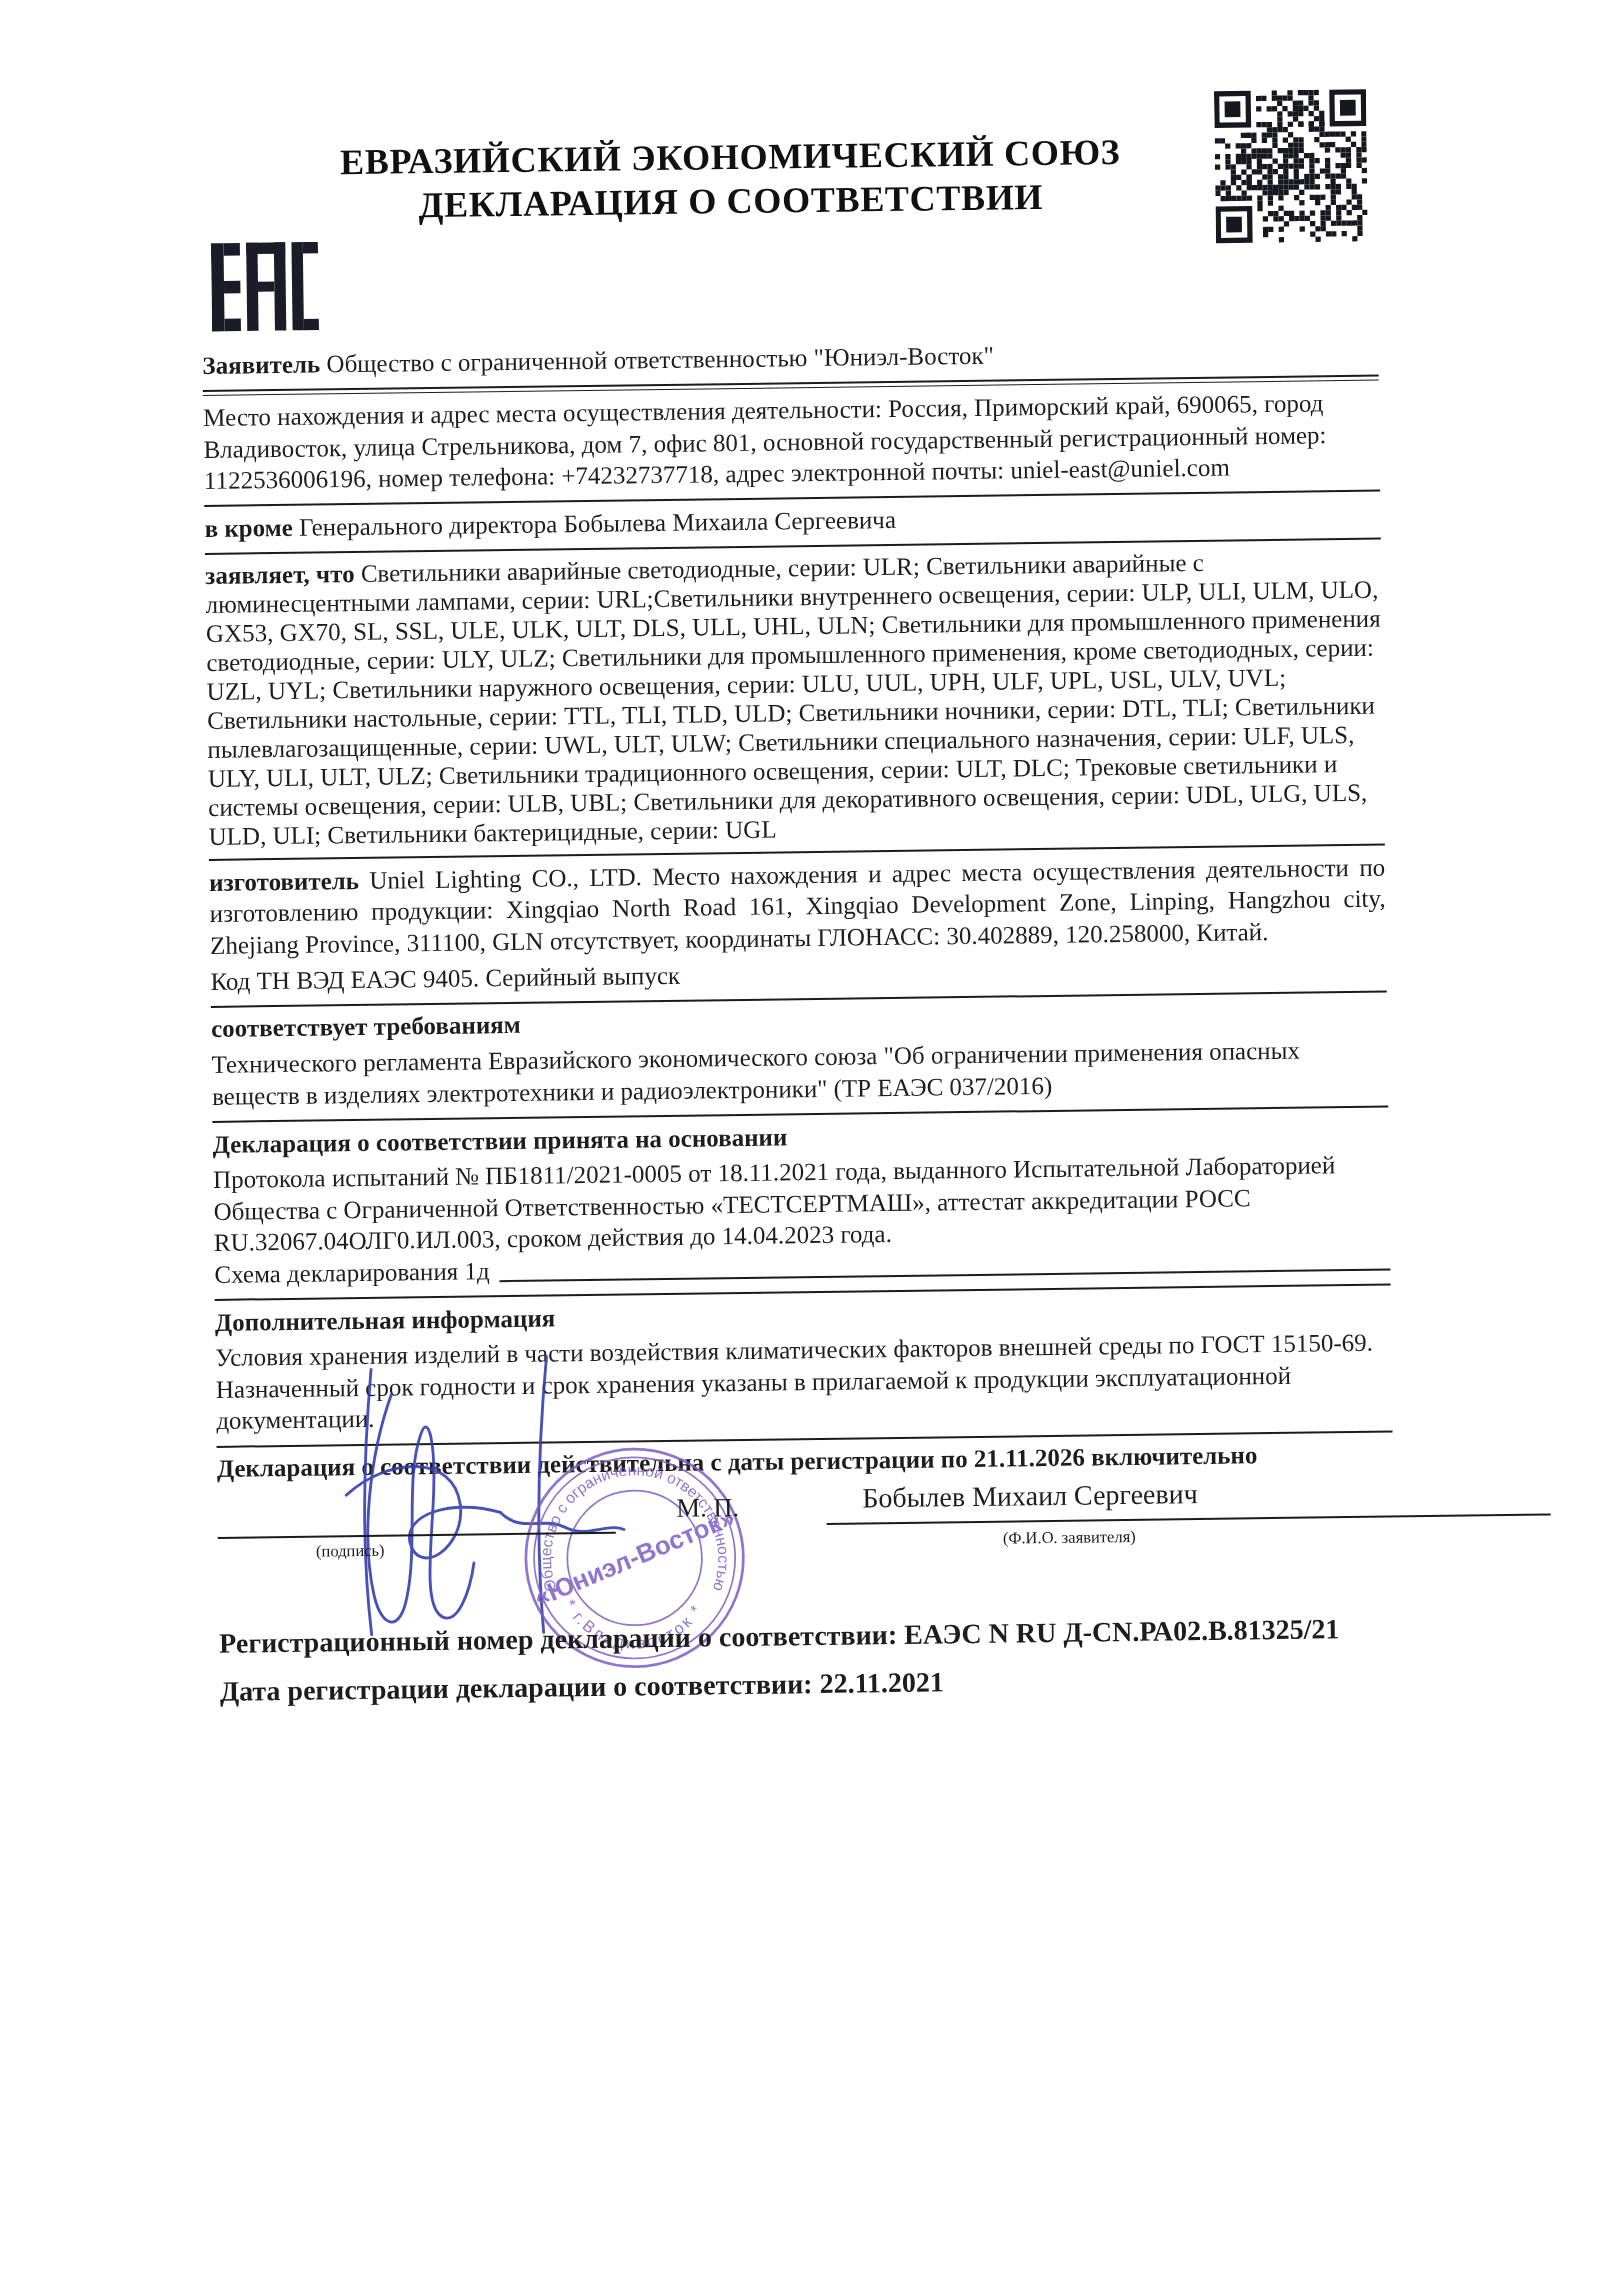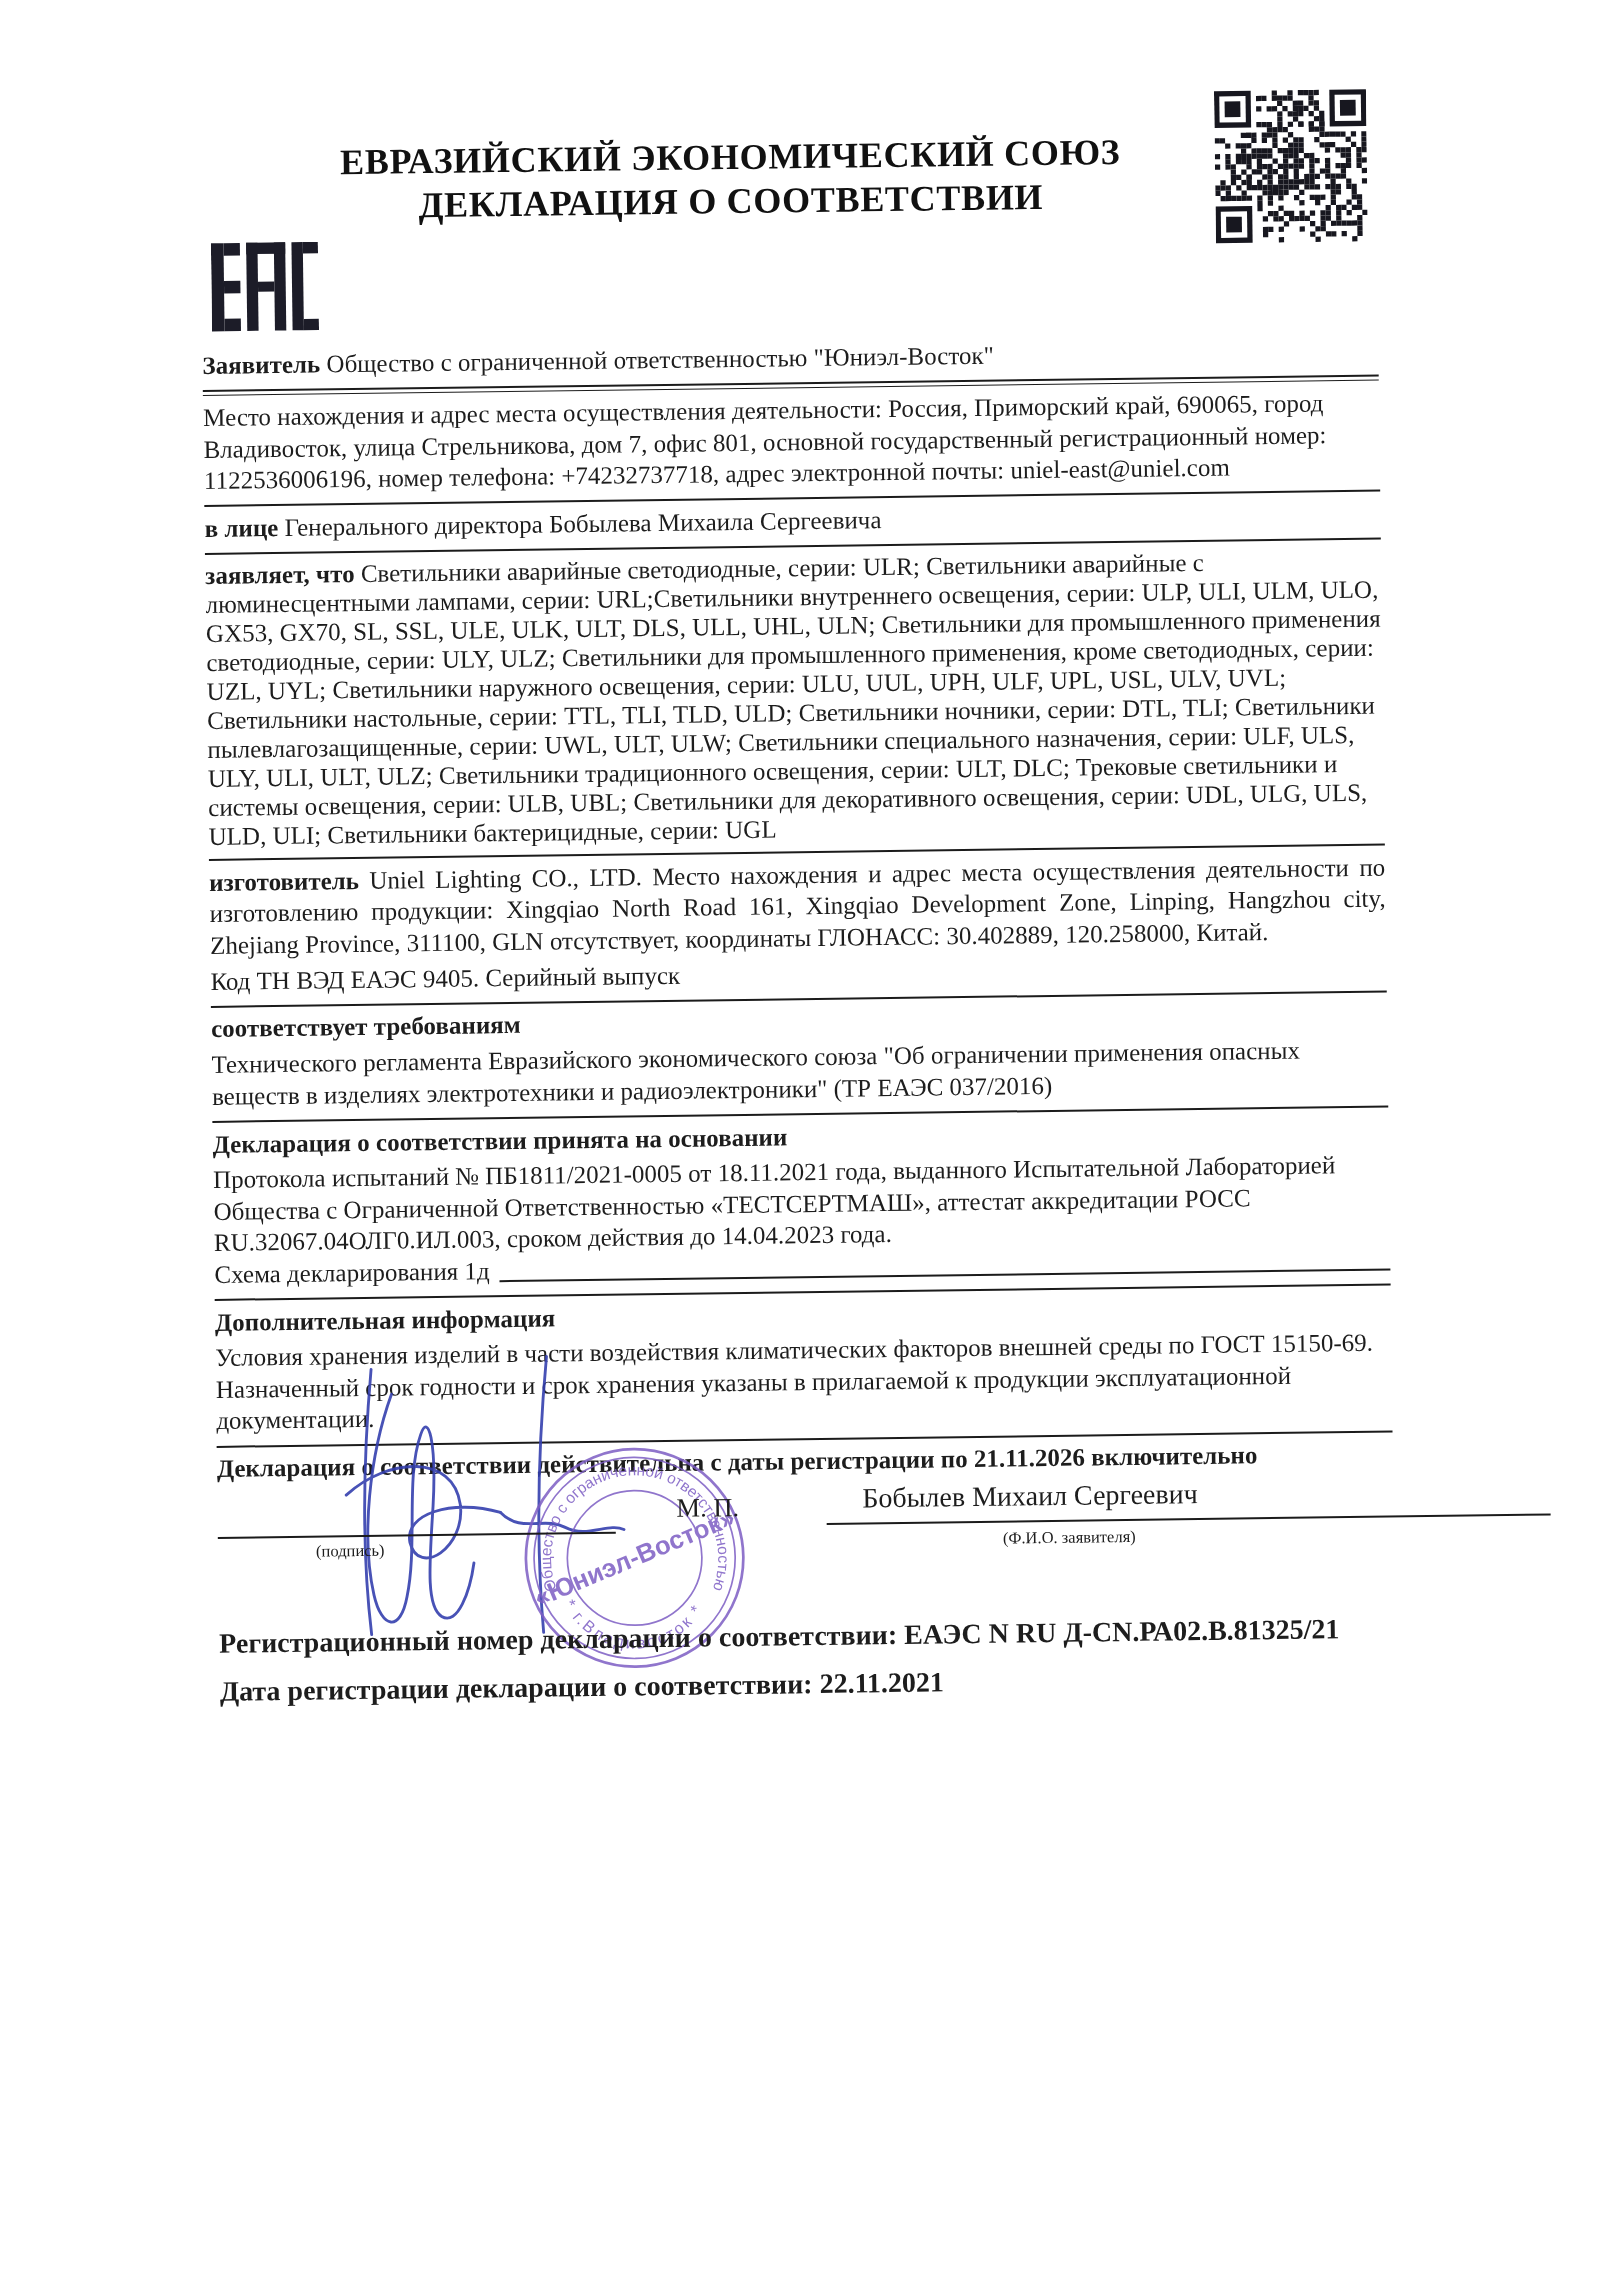--- a/index.html
+++ b/index.html
@@ -405,21 +405,21 @@
         <span>Общество с ограниченной ответственностью "Юниэл-Восток"</span>
       </p>
     </div>
 
     <div class="row double-top">
       <p>Место нахождения и адрес места осуществления деятельности: Россия, Приморский край, 690065, город Владивосток, улица Стрельникова, дом 7, офис 801, основной государственный регистрационный номер: 1122536006196, номер телефона: +74232737718, адрес электронной почты: uniel-east@uniel.com</p>
     </div>
 
     <div class="row">
       <p>
-        <b class="lbl">в лице</b>
+        <b class="lbl">в кроме</b>
         <span>Генерального директора Бобылева Михаила Сергеевича</span>
       </p>
     </div>
 
     <div class="row">
       <p class="tight">
         <b class="lbl">заявляет, что</b>
         <span>Светильники аварийные светодиодные, серии: ULR; Светильники аварийные с люминесцентными лампами, серии: URL;Светильники внутреннего освещения, серии: ULP, ULI, ULM, ULO, GX53, GX70, SL, SSL, ULE, ULK, ULT, DLS, ULL, UHL, ULN; Светильники для промышленного применения светодиодные, серии: ULY, ULZ; Светильники для промышленного применения, кроме светодиодных, серии: UZL, UYL; Светильники наружного освещения, серии: ULU, UUL, UPH, ULF, UPL, USL, ULV, UVL; Светильники настольные, серии: TTL, TLI, TLD, ULD; Светильники ночники, серии: DTL, TLI; Светильники пылевлагозащищенные, серии: UWL, ULT, ULW; Светильники специального назначения, серии: ULF, ULS, ULY, ULI, ULT, ULZ; Светильники традиционного освещения, серии: ULT, DLC; Трековые светильники и системы освещения, серии: ULB, UBL; Светильники для декоративного освещения, серии: UDL, ULG, ULS, ULD, ULI; Светильники бактерицидные, серии: UGL</span>
       </p>
     </div>

